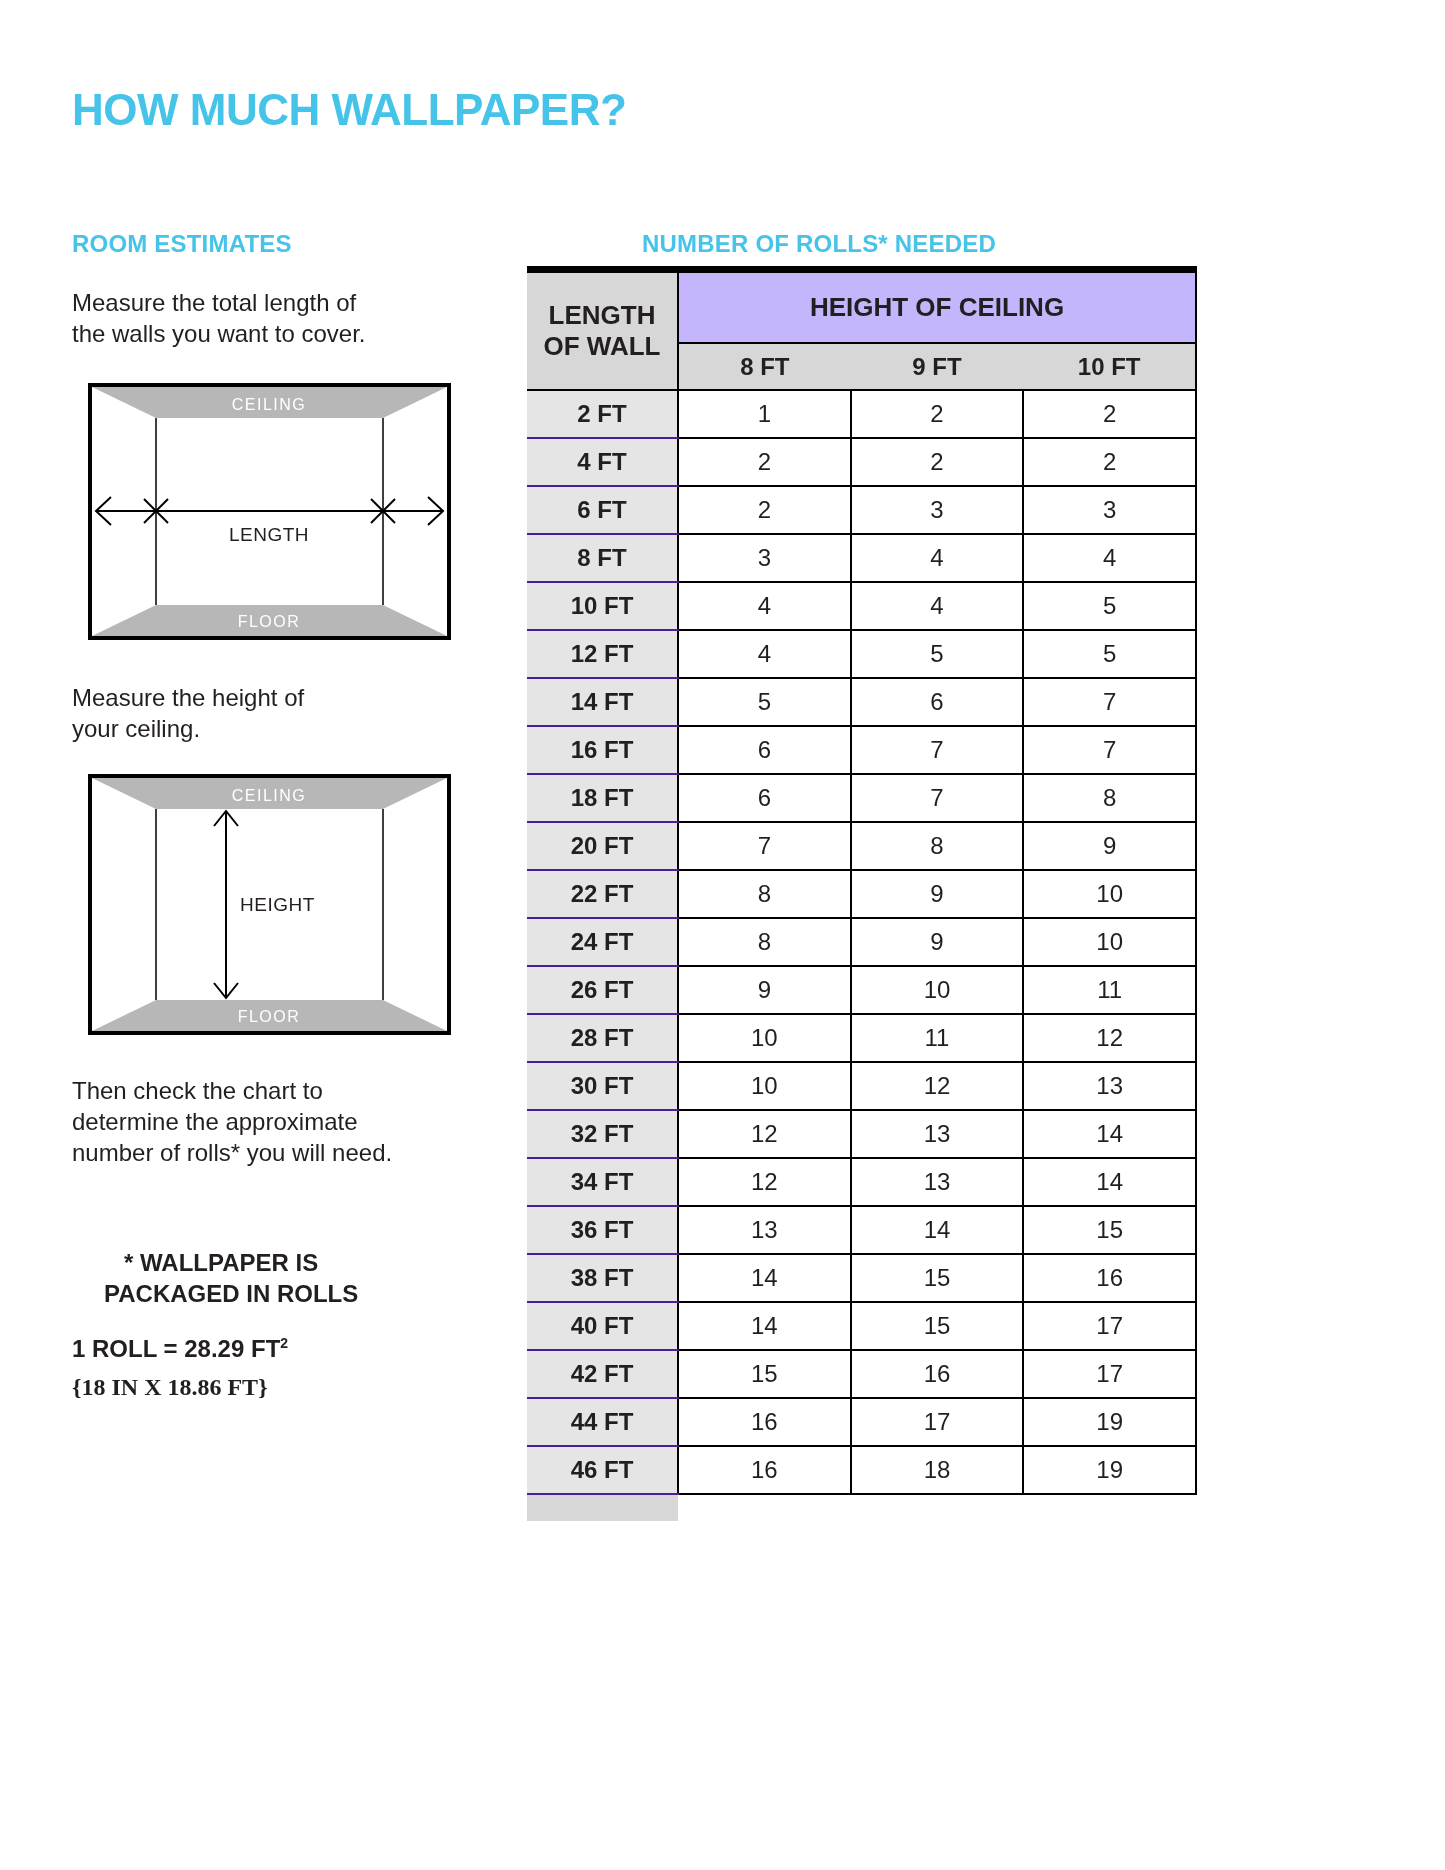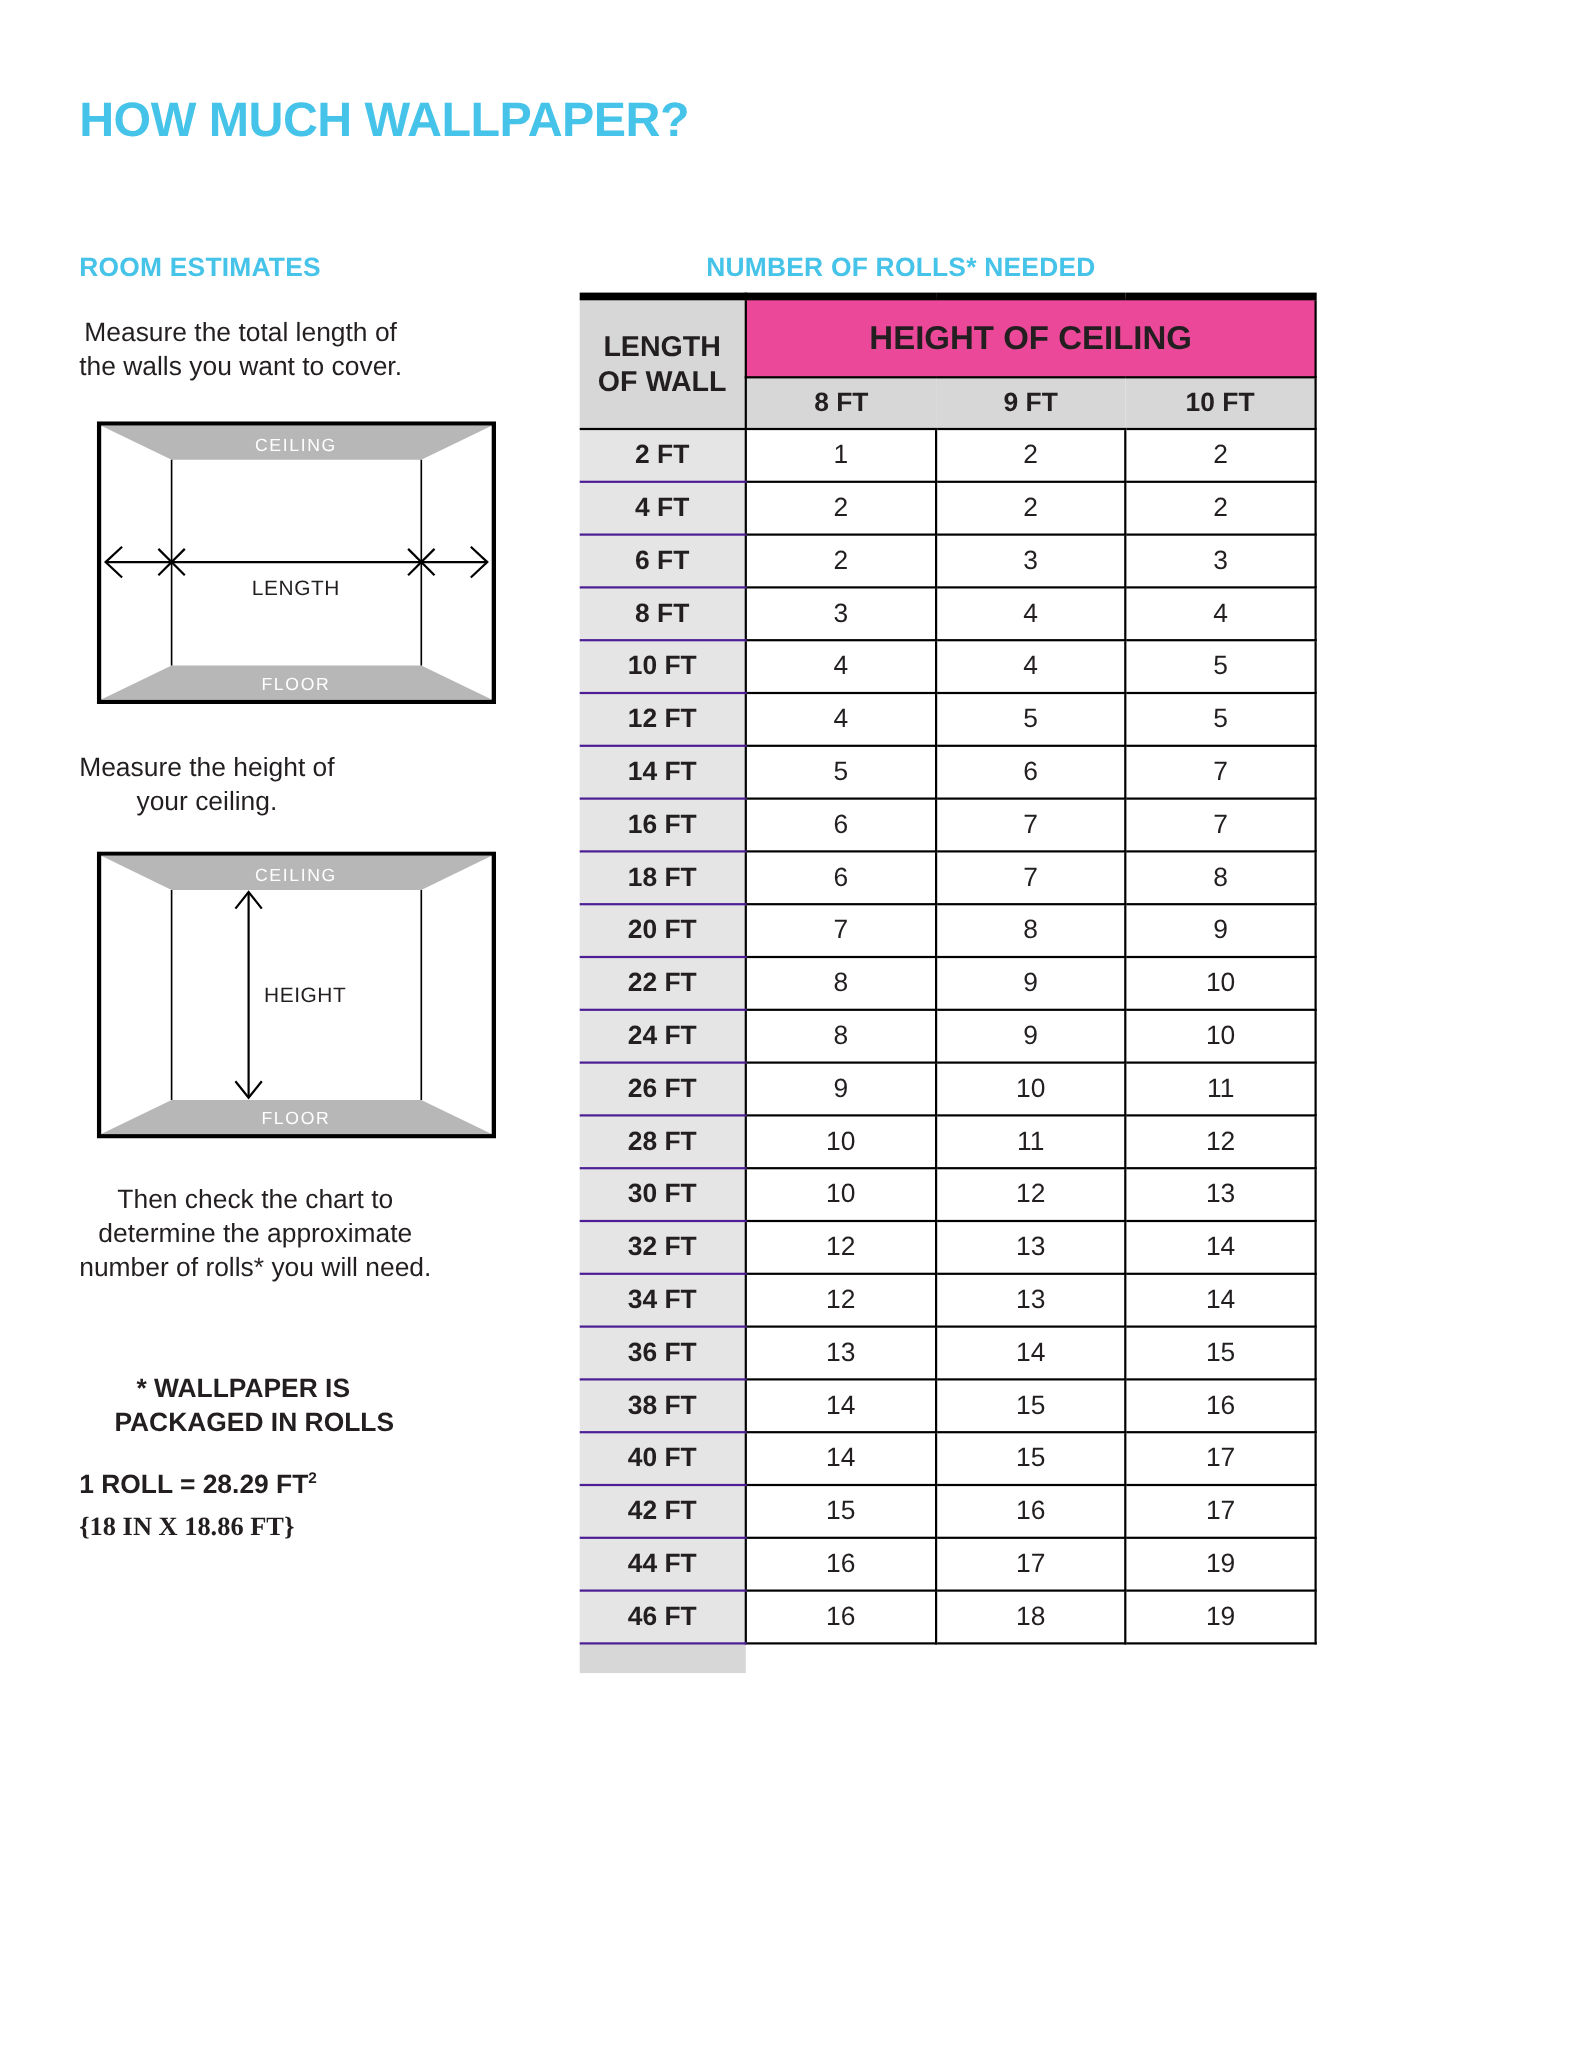--- a/index.html
+++ b/index.html
@@ -30,21 +30,20 @@
   .rolls-needed-heading {
     position: absolute; left: 514px; top: 230px;
     width: 610px; text-align: center;
   }
   .body-text {
     position: absolute;
     left: 72px;
     font-size: 24px;
     line-height: 31px;
     color: #231f20;
-    text-align: center;
   }
   .step1 { top: 287px; }
   .step2 { top: 682px; }
   .step3 { top: 1075px; }
   .diagram { position: absolute; left: 72px; padding-left: 16px; }
   .diagram1 { top: 383px; }
   .diagram2 { top: 774px; }
   .diagram svg text {
     font-family: "Liberation Sans", sans-serif;
   }
@@ -85,23 +84,23 @@
   .len-hdr {
     width: 150px;
     background: #d7d7d7;
     font-size: 26px;
     font-weight: bold;
     line-height: 1.18;
     border-right: 2px solid #000;
     border-bottom: 2px solid #000;
   }
   .grp-hdr {
-    background: #ec4899;
+    background: #c4b5fd;
     height: 69px;
-    font-size: 30px;
+    font-size: 26px;
     font-weight: bold;
     border-bottom: 2px solid #000;
     border-right: 2px solid #000;
   }
   .sub {
     background: #d7d7d7;
     height: 45px;
     font-size: 24px;
     font-weight: bold;
     border-bottom: 2px solid #000;

